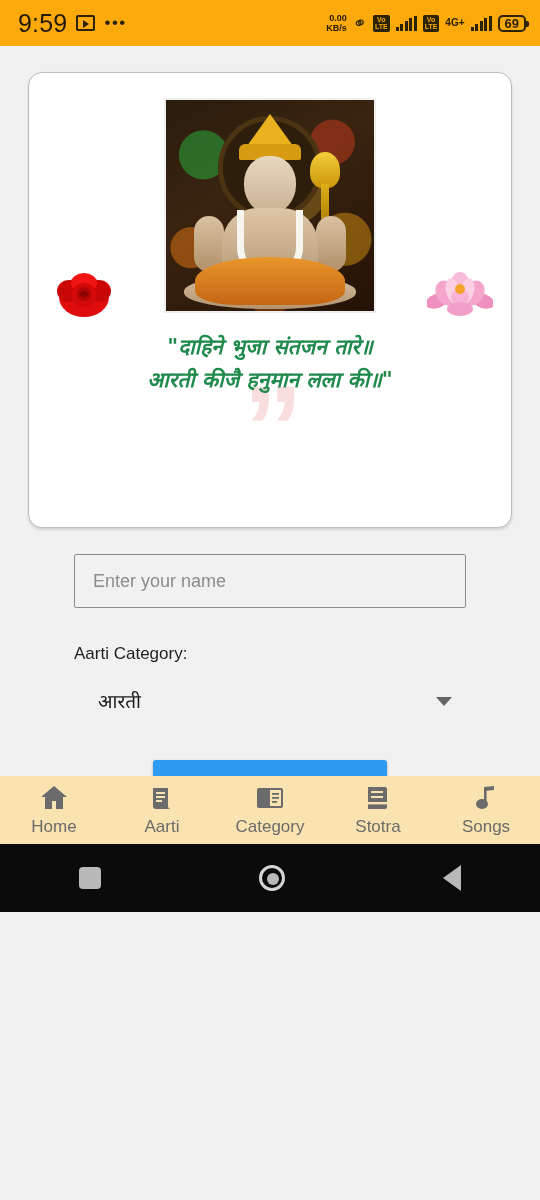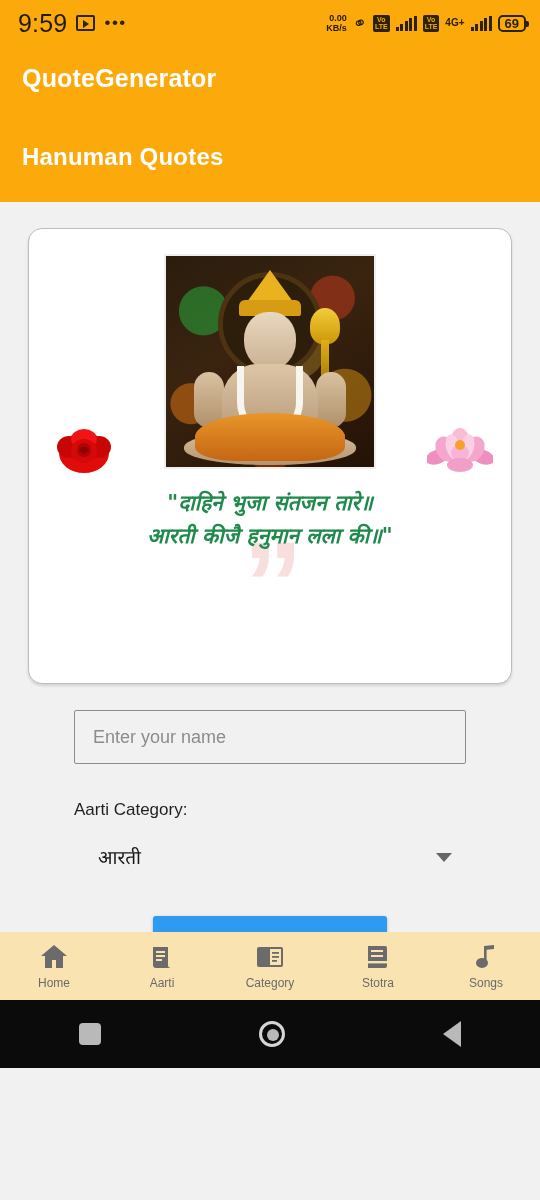--- a/index.html
+++ b/index.html
@@ -181,21 +181,21 @@
     box-shadow: 0 1px 3px rgba(0,0,0,.28);
     font-family: "Liberation Sans", sans-serif;
   }
 
   
   .bottomnav {
     position: absolute; left: 0; bottom: 68px; width: 540px; height: 68px;
     background: #f9e3b0; display: flex; align-items: center; justify-content: space-around;
   }
   .navitem { display: flex; flex-direction: column; align-items: center; gap: 4px; width: 90px; cursor: pointer; }
-  .navlabel { font-size: 12px; color: #6b6b6b; }
+  .navlabel { font-size: 17px; color: #6b6b6b; }
   .navitem.active .navlabel { color: #E8920B; }
   .navicon { height: 30px; display: flex; align-items: center; justify-content: center; }
   .navicon svg { display: block; }
 
   
   .sysnav {
     position: absolute; left: 0; bottom: 0; width: 540px; height: 68px;
     background: #0b0b0b; display: flex; align-items: center; justify-content: space-around;
   }
   .sys-sq { width: 22px; height: 22px; background: #b9b9b9; border-radius: 4px; }
@@ -234,24 +234,20 @@
           <i></i>
           <i></i>
           <i></i>
           <i></i>
           <i></i>
         </span>
       <span class="batt">69</span>
     </div>
   </div>
 
-  <div class="appbar">
-    <div class="app-title">QuoteGenerator</div>
-    <div class="screen-title">Hanuman Quotes</div>
-  </div>
 
   <div class="content">
 
     <div class="quote-card">
       <div class="watermark">”</div>
 
       <div class="deity-img">
         <div class="halo"></div>
         <div class="crown"></div>
         <div class="crown2"></div>

